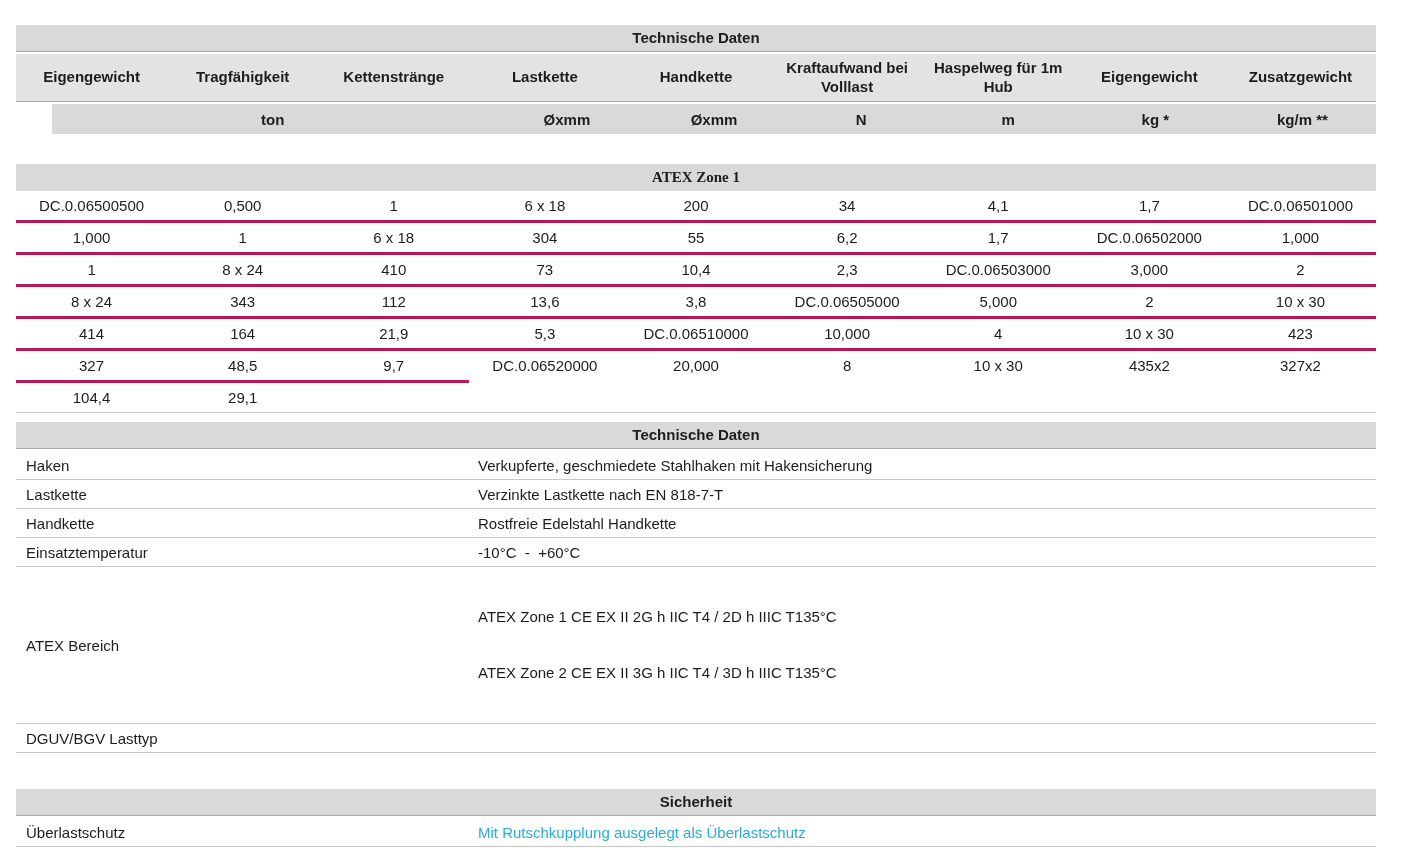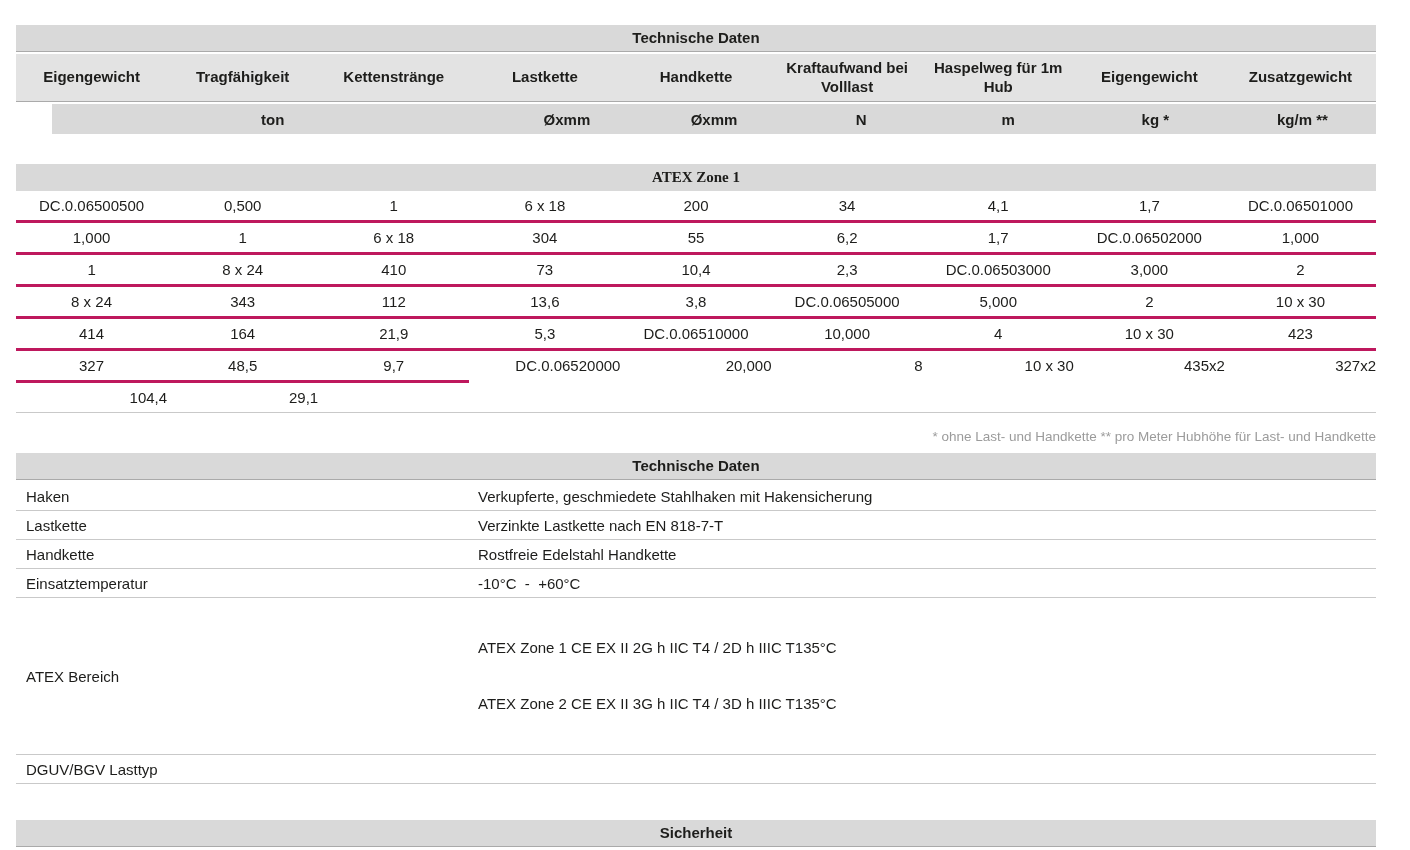--- a/index.html
+++ b/index.html
@@ -77,21 +77,21 @@
   }
   .cell {
     height: 29px;
     line-height: 29px;
     font-size: 15px;
     text-align: center;
     border-bottom: 3px solid #be185d;
     white-space: nowrap;
     overflow: hidden;
   }
-  .cell.nb { border-bottom: none; text-align: right; }
+  .cell.nb { border-bottom: none; }
   .merged-cell {
     grid-column: 5;
     grid-row: 1 / span 7;
     display: flex;
     align-items: center;
     justify-content: center;
     font-size: 15px;
   }
 
   .footnote {
@@ -217,21 +217,20 @@
         <div class="cell nb">DC.0.06520000</div>
         <div class="cell nb">20,000</div>
         <div class="cell nb">8</div>
         <div class="cell nb">10 x 30</div>
         <div class="cell nb">435x2</div>
         <div class="cell nb">327x2</div>
         <div class="cell nb">104,4</div>
         <div class="cell nb">29,1</div>
       </div>
 
-      <div class="footnote">* ohne Last- und Handkette ** pro Meter Hubhöhe für Last- und Handkette</div>
     </section>
 
     <section class="kv-table">
       <div class="band title-band">Technische Daten</div>
 
       <div class="kv-row">
         <div class="kv-label">Haken</div>
         <div class="kv-value">Verkupferte, geschmiedete Stahlhaken mit Hakensicherung</div>
       </div>
       <div class="kv-row">

